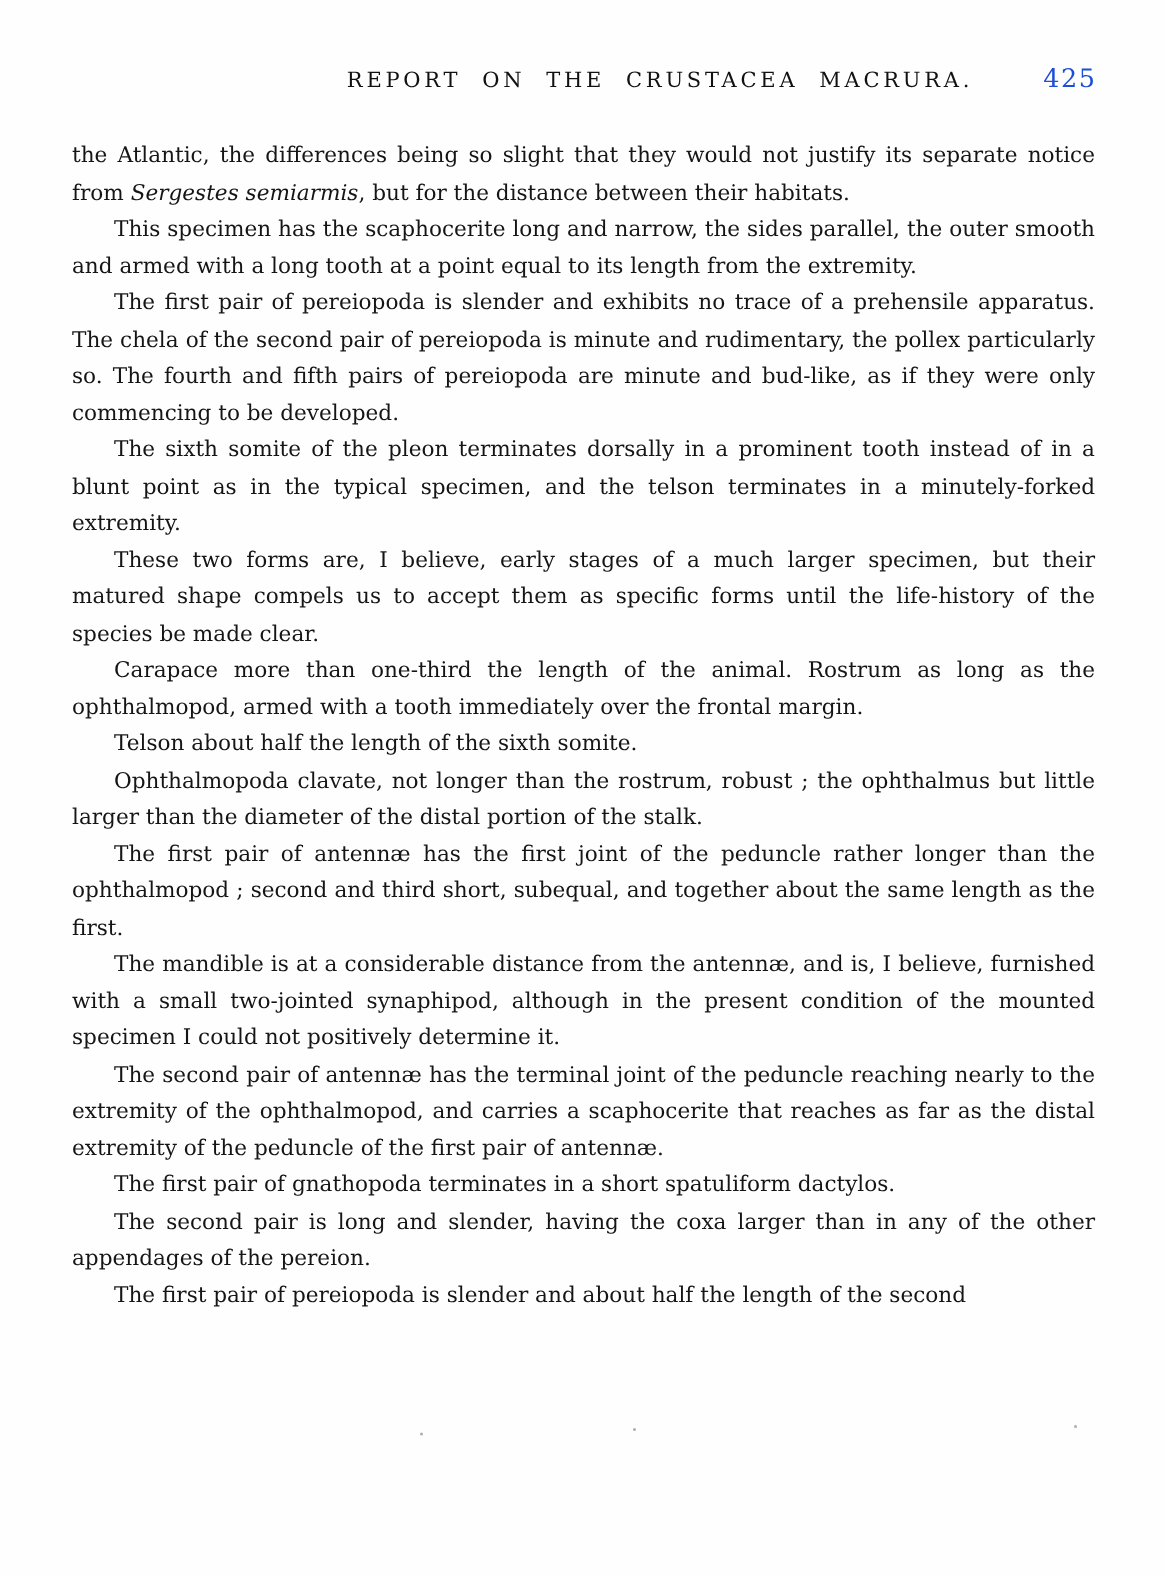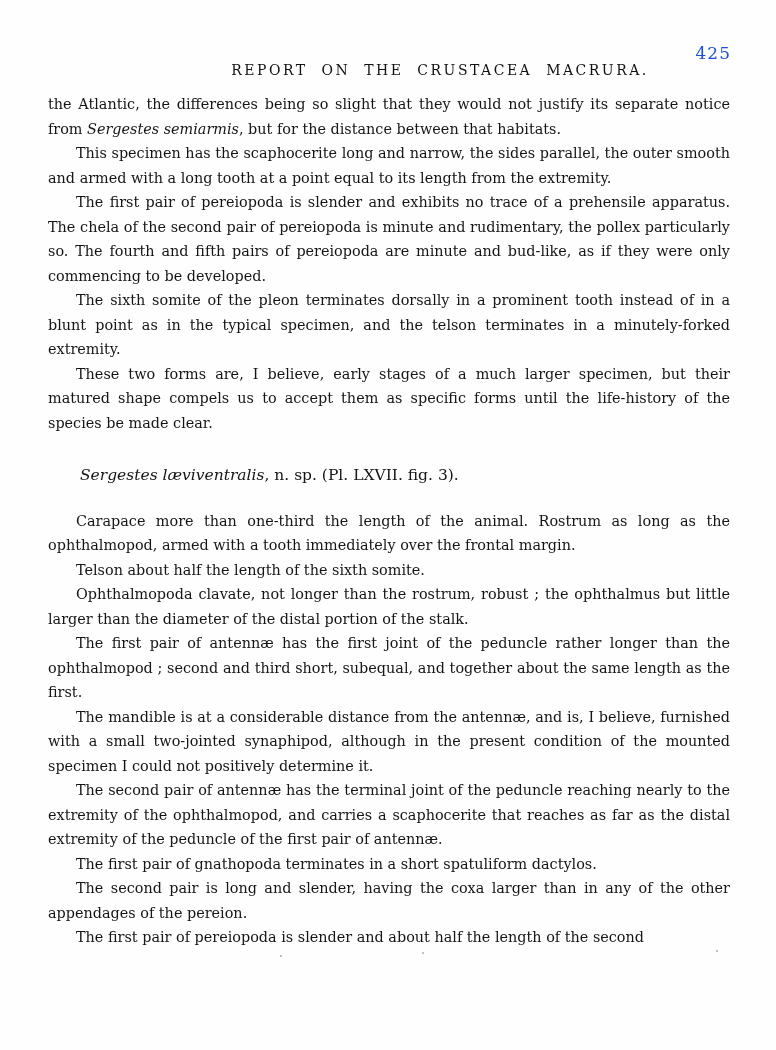--- a/index.html
+++ b/index.html
@@ -18,21 +18,21 @@
   }
   .header {
     position: relative;
     height: 20px;
     margin-top: 46px;
   }
   .running-title {
     position: absolute;
     left: calc(50% + 52px);
     transform: translateX(-50%);
-    top: 16px;
+    top: 0;
     font-size: 14px;
     letter-spacing: 2.5px;
     word-spacing: 7px;
     white-space: nowrap;
     color: #111;
   }
   .page-number {
     position: absolute;
     right: 45px;
     top: -3px;
@@ -78,31 +78,30 @@
 
 <div class="page">
 
   <div class="header">
     <span class="running-title">REPORT ON THE CRUSTACEA MACRURA.</span>
     <span class="page-number">425</span>
   </div>
 
   <div class="body-text">
 
-    <p class="continuation"><span>the Atlantic, the differences being so slight that they would not justify its separate notice from </span><span class="italic">Sergestes semiarmis</span><span>, but for the distance between that habitats.</span></p>
+    <p class="continuation"><span>the Atlantic, the differences being so slight that they would not justify its separate notice from </span><span class="italic">Sergestes semiarmis</span><span>, but for the distance between their habitats.</span></p>
 
     <p>This specimen has the scaphocerite long and narrow, the sides parallel, the outer smooth and armed with a long tooth at a point equal to its length from the extremity.</p>
 
     <p>The first pair of pereiopoda is slender and exhibits no trace of a prehensile apparatus. The chela of the second pair of pereiopoda is minute and rudimentary, the pollex particularly so. The fourth and fifth pairs of pereiopoda are minute and bud-like, as if they were only commencing to be developed.</p>
 
     <p>The sixth somite of the pleon terminates dorsally in a prominent tooth instead of in a blunt point as in the typical specimen, and the telson terminates in a minutely-forked extremity.</p>
 
     <p>These two forms are, I believe, early stages of a much larger specimen, but their matured shape compels us to accept them as specific forms until the life-history of the species be made clear.</p>
 
-    <p class="species-heading"><span class="italic">Sergestes læviventralis</span><span>, n. sp. (Pl. LXVII. fig. 3).</span></p>
 
     <p>Carapace more than one-third the length of the animal. Rostrum as long as the ophthalmopod, armed with a tooth immediately over the frontal margin.</p>
 
 
     <p>Telson about half the length of the sixth somite.</p>
 
     <p>Ophthalmopoda clavate, not longer than the rostrum, robust ; the ophthalmus but little larger than the diameter of the distal portion of the stalk.</p>
 
     <p>The first pair of antennæ has the first joint of the peduncle rather longer than the ophthalmopod ; second and third short, subequal, and together about the same length as the first.</p>
 

